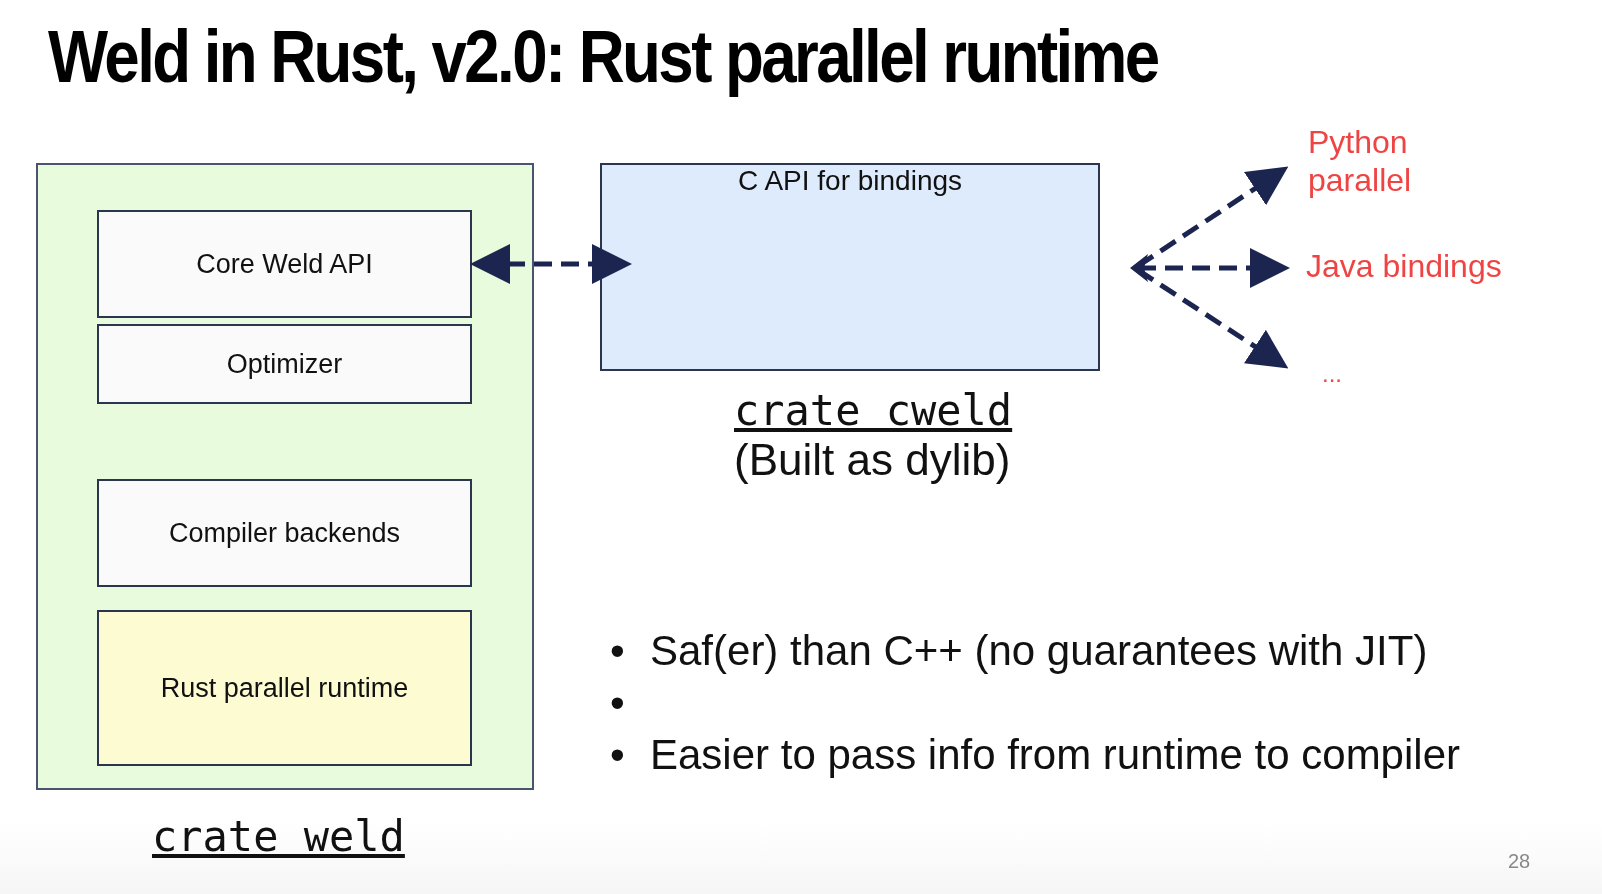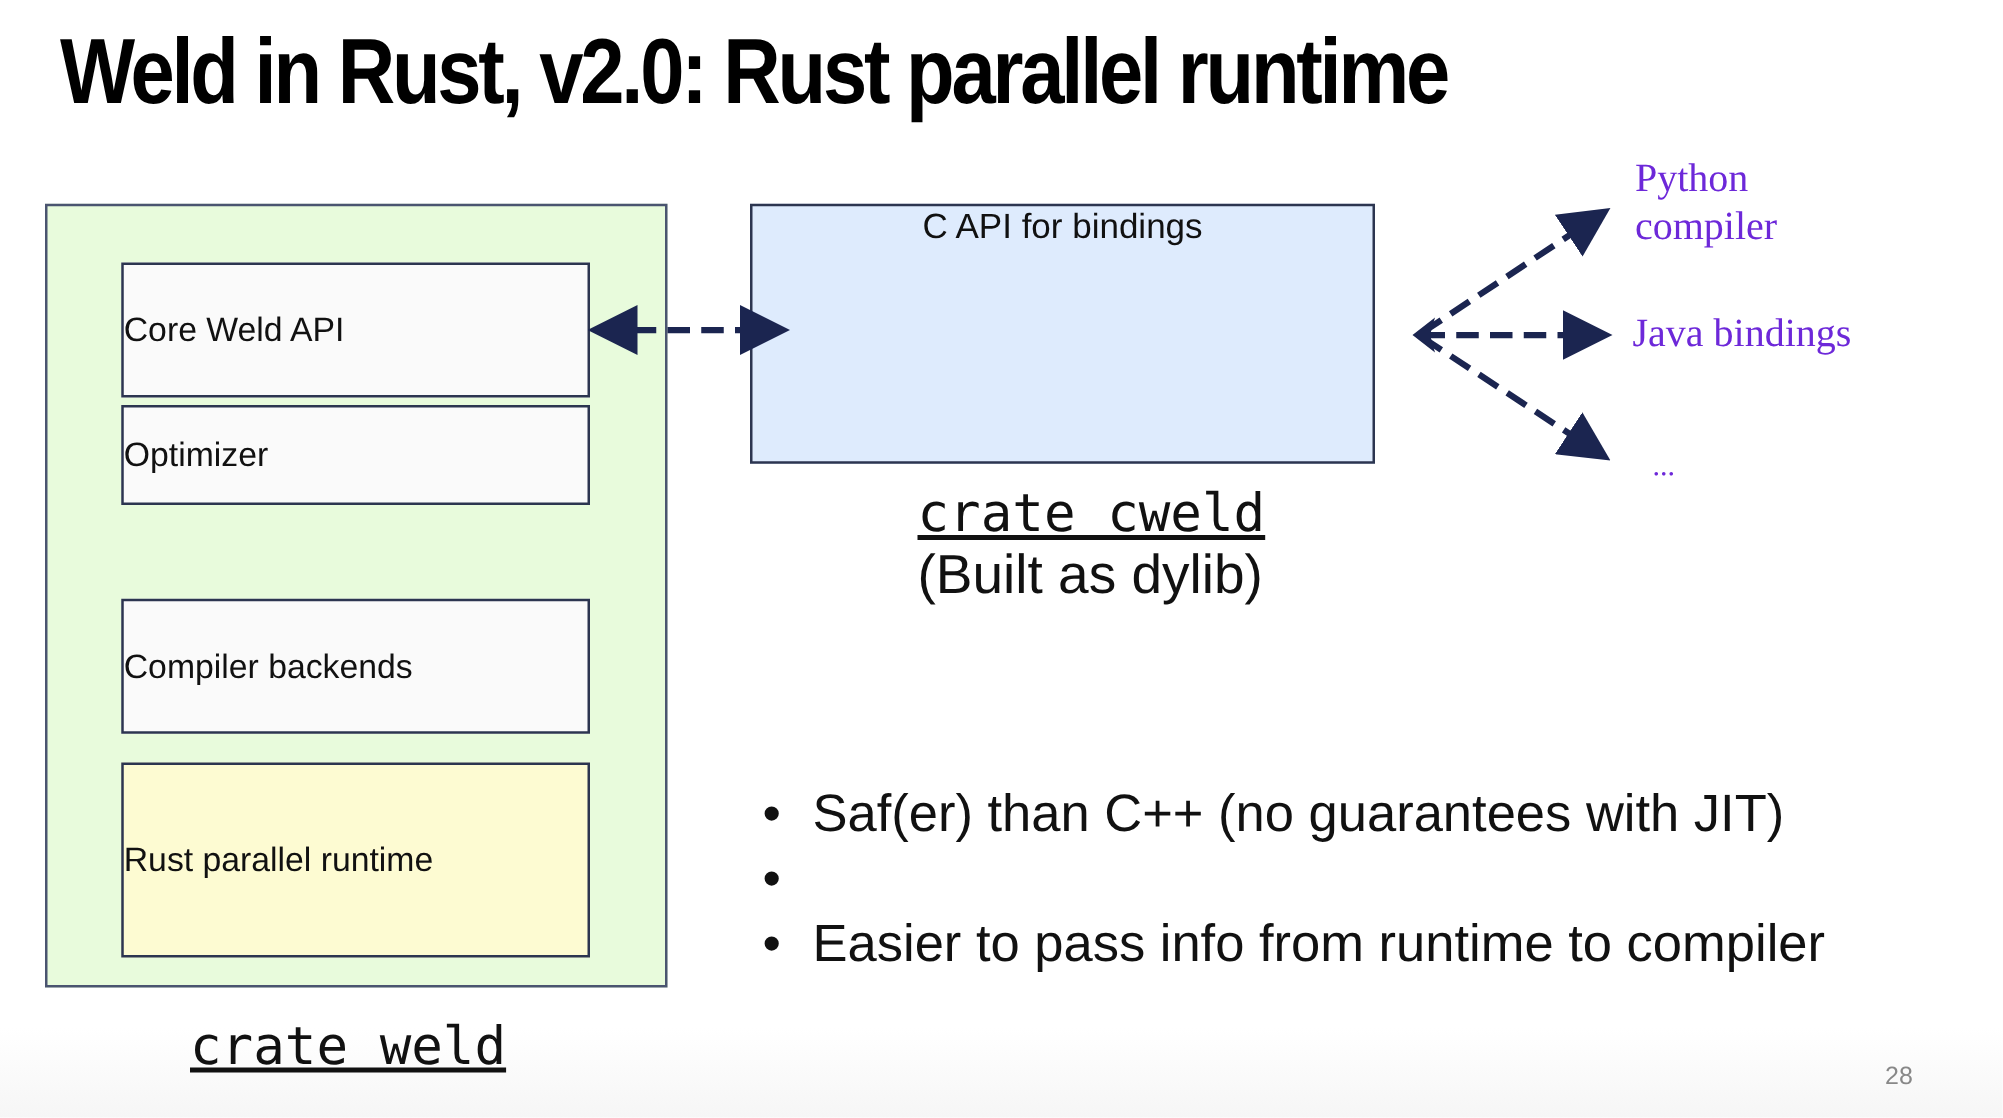--- a/index.html
+++ b/index.html
@@ -15,37 +15,37 @@
     letter-spacing: -3px; transform: scaleX(0.86); transform-origin: left top;
     white-space: nowrap; color: #000;
   }
   .outer {
     left: 36px; top: 163px; width: 498px; height: 627px;
     background: #e8fbdc; border: 2px solid #4a5470; box-sizing: border-box;
   }
   .block {
     left: 97px; width: 375px; box-sizing: border-box;
     background: #fafafa; border: 2px solid #2c3550;
-    display: flex; align-items: center; justify-content: flex-start;
+    display: flex; align-items: center; justify-content: center;
     font-size: 27px; color: #111;
   }
   .b1 { top: 210px; height: 108px; }
   .b2 { top: 324px; height: 80px; }
   .b3 { top: 479px; height: 108px; }
   .b4 { top: 610px; height: 156px; background: #fdfbd2; font-weight: normal; }
   .capi {
     left: 600px; top: 163px; width: 500px; height: 208px; box-sizing: border-box;
     background: #deebfd; border: 2px solid #2c3550;
     display: flex; align-items: flex-start; justify-content: center; font-size: 28px;
   }
   .mono { font-family: "DejaVu Sans Mono", "Liberation Mono", monospace; font-size: 42px; color: #111; text-decoration: underline; }
   .crate-weld { left: 152px; top: 812px; }
   .crate-cweld { left: 734px; top: 386px; }
   .dylib { left: 734px; top: 435px; font-size: 44px; }
-  .label { font-size: 32px; color: #6d28d9; font-family: Liberation Serif, serif; }
+  .label { font-size: 32px; color: #ef4444; }
   .py { left: 1308px; top: 123px; line-height: 38px; }
   .java { left: 1306px; top: 248px; }
   .dots { left: 1322px; top: 360px; font-size: 24px; }
   .bullets { left: 610px; top: 625px; font-size: 42px; line-height: 52px; }
   .bullets .row { display: flex; }
   .bullets .dot { width: 40px; }
   .pagenum { left: 1508px; top: 850px; font-size: 20px; color: #888; }
   svg.arrows { position: absolute; left: 0; top: 0; }
 </style>
 </head>
@@ -85,21 +85,21 @@
   </defs>
   <line x1="480" y1="264" x2="622" y2="264" stroke="#1b2550" stroke-width="5" stroke-dasharray="18,9" marker-start="url(#ahs)" marker-end="url(#ah)"></line>
   <line x1="1138" y1="266" x2="1280" y2="172" stroke="#1b2550" stroke-width="5" stroke-dasharray="18,9" marker-end="url(#ah)"></line>
   <line x1="1138" y1="268" x2="1280" y2="268" stroke="#1b2550" stroke-width="5" stroke-dasharray="18,9" marker-end="url(#ah)"></line>
   <line x1="1138" y1="270" x2="1280" y2="363" stroke="#1b2550" stroke-width="5" stroke-dasharray="18,9" marker-end="url(#ah)"></line>
   <path d="M1130,268 L1148,254 L1144,268 L1148,282 z" fill="#1b2550"></path>
 </svg>
 
 <div class="abs label py">
   <div>Python</div>
-  <div>compiler</div>
+  <div>parallel</div>
 </div>
 <div class="abs label java">Java bindings</div>
 <div class="abs label dots">...</div>
 
 <div class="abs bullets">
   <div class="row">
       <span class="dot">•</span>
       <span>Saf(er) than C++ (no guarantees with JIT)</span>
     </div>
   <div class="row">

